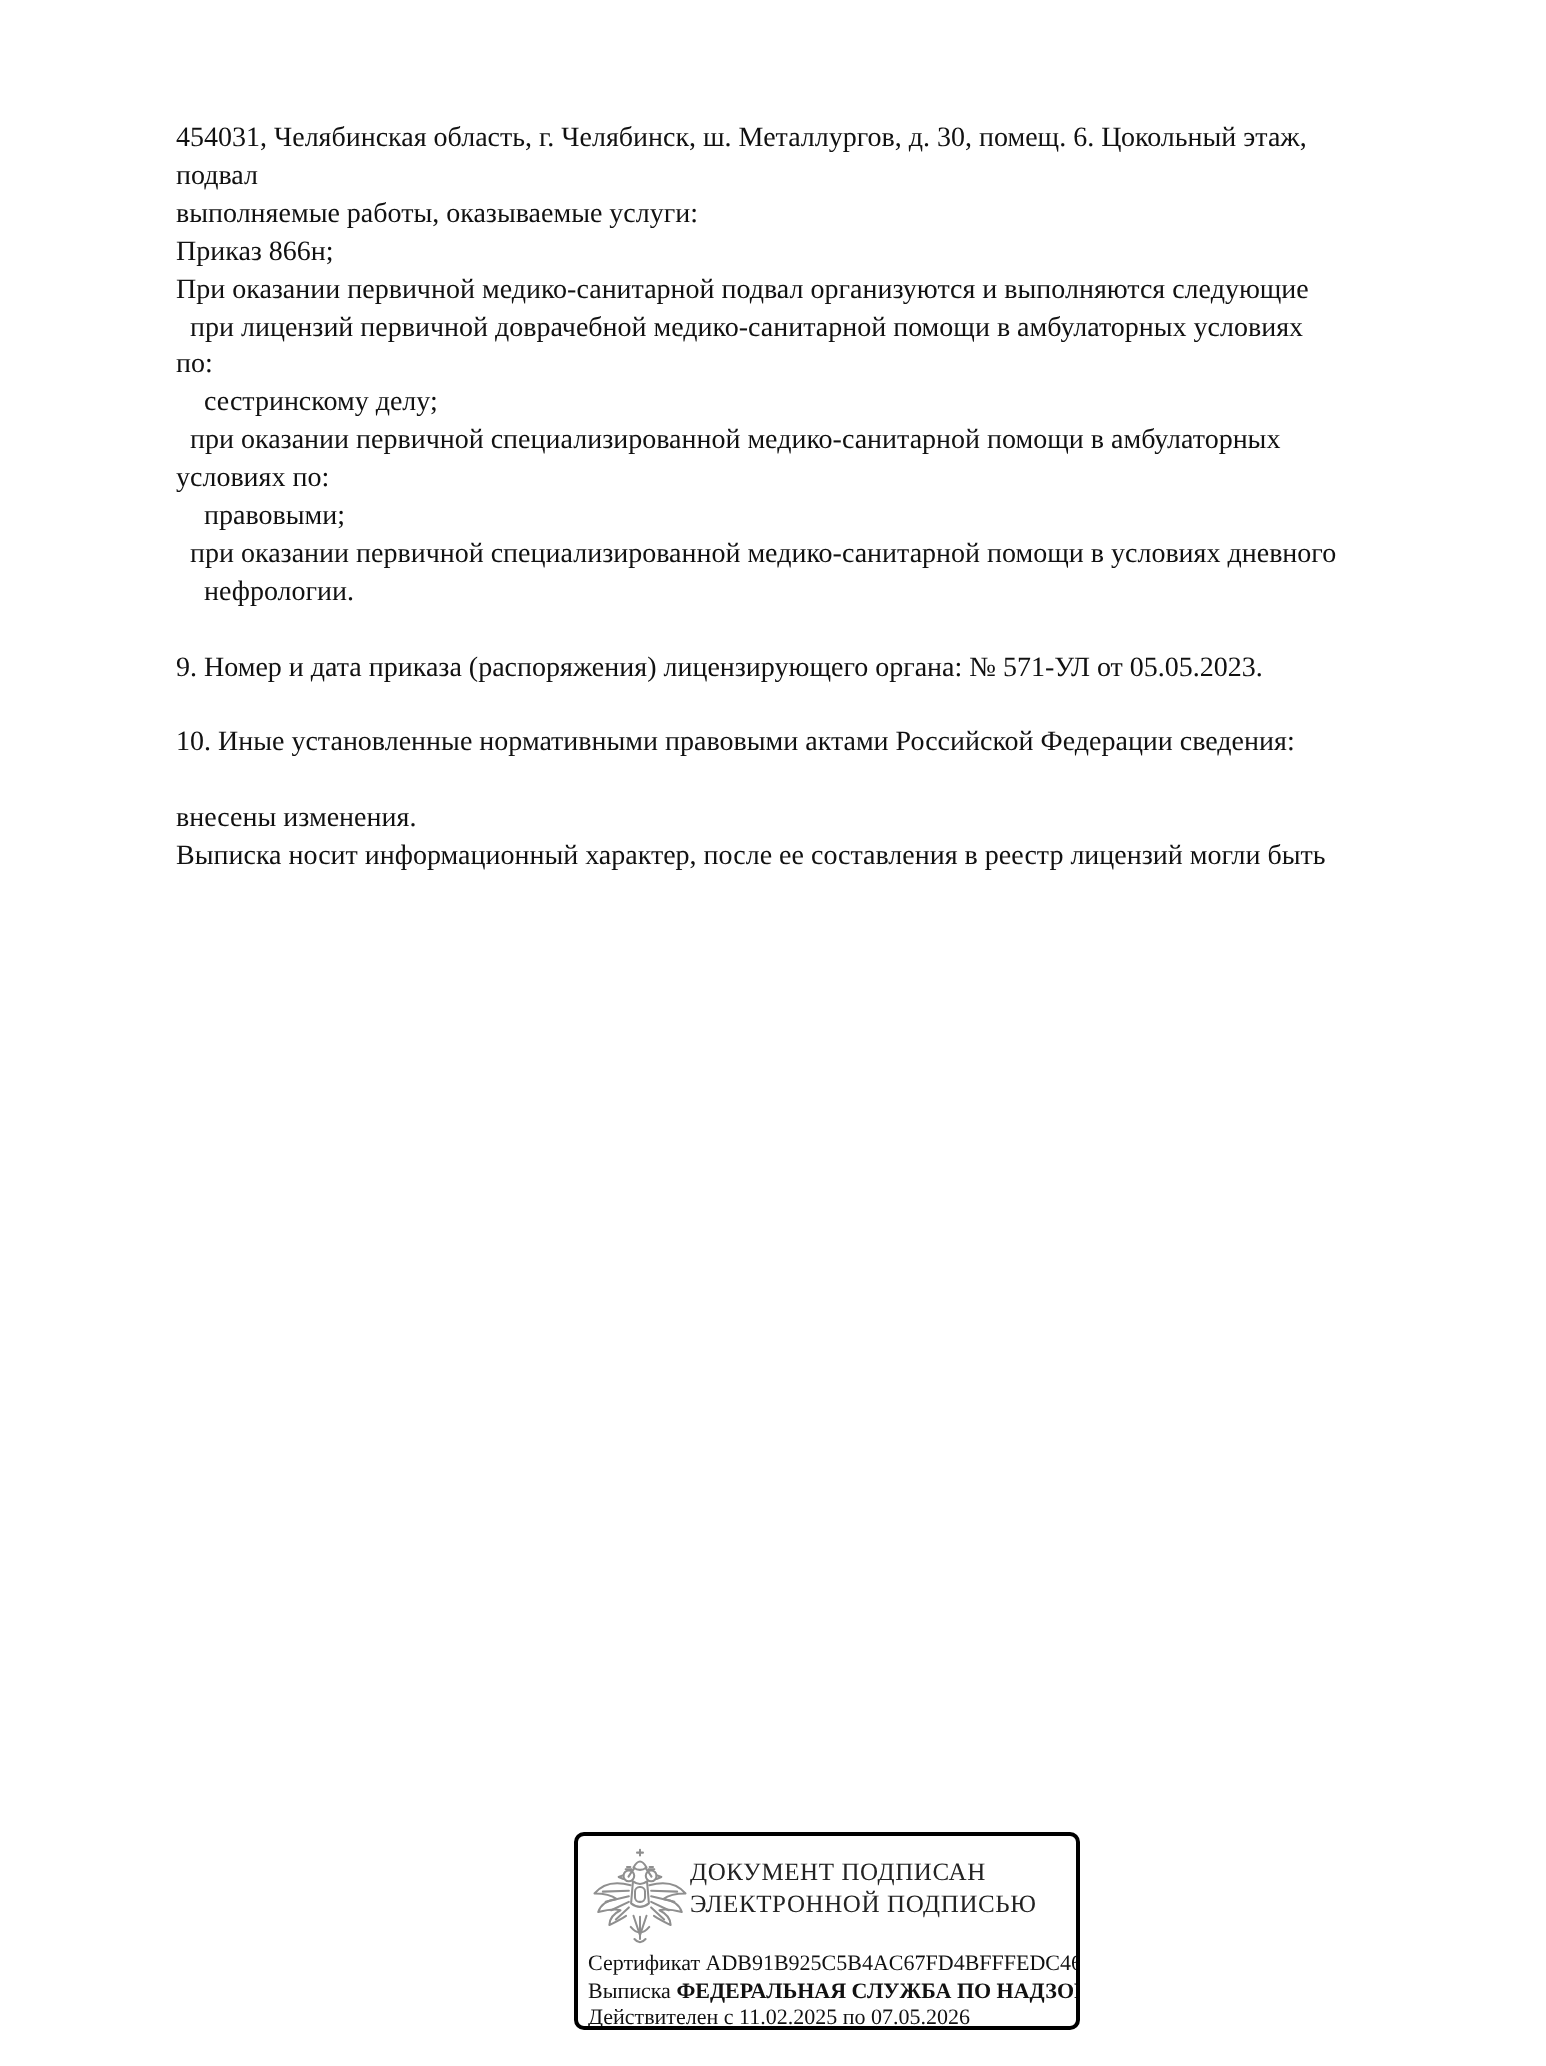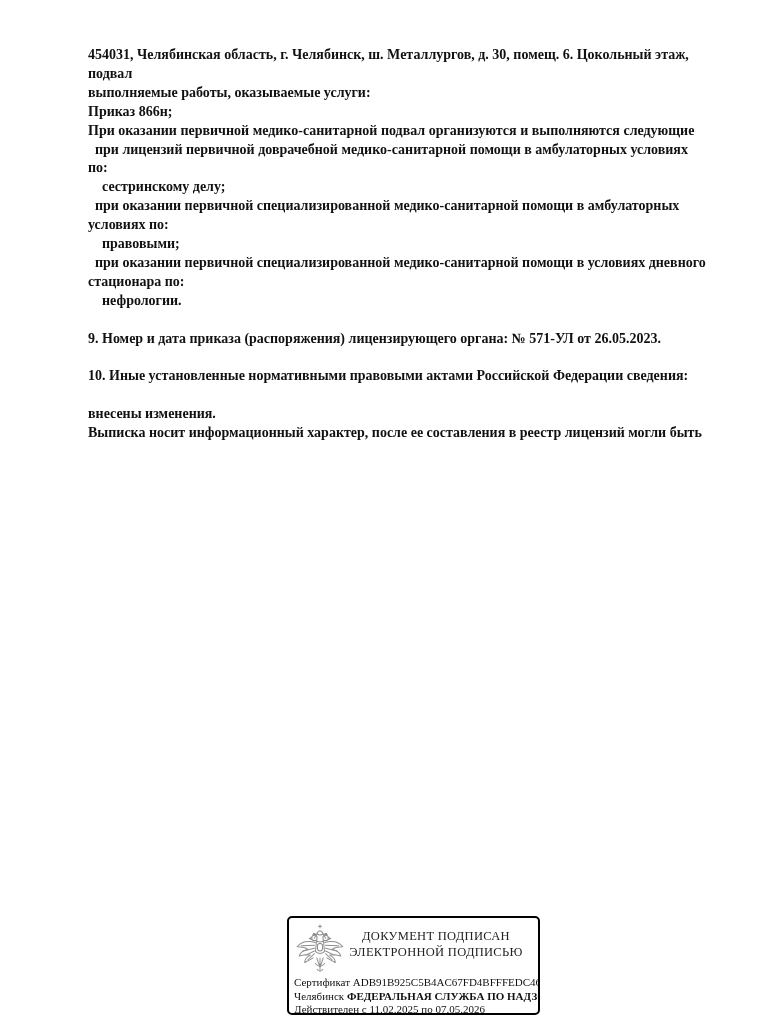--- a/index.html
+++ b/index.html
@@ -12,25 +12,24 @@
     width: 773px;
     height: 1033px;
     background: #ffffff;
     overflow: hidden;
     font-family: "Liberation Serif", serif;
     color: #111111;
   }
   .doc-text {
     position: absolute;
     left: 88px;
-    top: 46px;
+    top: 61px;
     width: 660px;
     font-size: 14px;
     line-height: 18.9px;
-    font-weight: bold;
   }
   .doc-line {
     white-space: pre;
     min-height: 18.9px;
   }
   .stamp {
     position: absolute;
     left: 287px;
     top: 916px;
     width: 253px;
@@ -46,21 +45,20 @@
     left: 5px;
     top: 5px;
     width: 52px;
     height: 54px;
   }
   .stamp-title {
     position: absolute;
     left: 56px;
     top: 11px;
     width: 182px;
-    text-align: center;
     font-size: 12.5px;
     line-height: 15.5px;
     color: #222222;
     letter-spacing: 0.3px;
   }
   .stamp-info {
     position: absolute;
     left: 5px;
     top: 58px;
     right: 0;
@@ -84,24 +82,23 @@
       <div class="doc-line">выполняемые работы, оказываемые услуги:</div>
       <div class="doc-line">Приказ 866н;</div>
       <div class="doc-line">При оказании первичной медико-санитарной подвал организуются и выполняются следующие</div>
       <div class="doc-line">  при лицензий первичной доврачебной медико-санитарной помощи в амбулаторных условиях</div>
       <div class="doc-line">по:</div>
       <div class="doc-line">    сестринскому делу;</div>
       <div class="doc-line">  при оказании первичной специализированной медико-санитарной помощи в амбулаторных</div>
       <div class="doc-line">условиях по:</div>
       <div class="doc-line">    правовыми;</div>
       <div class="doc-line">  при оказании первичной специализированной медико-санитарной помощи в условиях дневного</div>
-      <div class="doc-line">стационара по:</div>
       <div class="doc-line">    нефрологии.</div>
       <div class="doc-line"></div>
-      <div class="doc-line">9. Номер и дата приказа (распоряжения) лицензирующего органа: № 571-УЛ от 26.05.2023.</div>
+      <div class="doc-line">9. Номер и дата приказа (распоряжения) лицензирующего органа: № 571-УЛ от 05.05.2023.</div>
       <div class="doc-line"></div>
       <div class="doc-line">10. Иные установленные нормативными правовыми актами Российской Федерации сведения:</div>
       <div class="doc-line"></div>
       <div class="doc-line">внесены изменения.</div>
       <div class="doc-line">Выписка носит информационный характер, после ее составления в реестр лицензий могли быть</div>
     </div>
 
   <div class="stamp">
 
     <div class="stamp-emblem">
@@ -137,19 +134,19 @@
       </svg>
     </div>
 
     <div class="stamp-title">
       <div>ДОКУМЕНТ ПОДПИСАН</div>
       <div>ЭЛЕКТРОННОЙ ПОДПИСЬЮ</div>
     </div>
 
     <div class="stamp-info">
       <div><span>Сертификат</span> <span>ADB91B925C5B4AC67FD4BFFFEDC463AE</span></div>
-      <div><span>Челябинск</span> <span class="owner-value">ФЕДЕРАЛЬНАЯ СЛУЖБА ПО НАДЗОРУ В С</span></div>
+      <div><span>Выписка</span> <span class="owner-value">ФЕДЕРАЛЬНАЯ СЛУЖБА ПО НАДЗОРУ В С</span></div>
       <div>Действителен с 11.02.2025 по 07.05.2026</div>
     </div>
 
   </div>
 
 </div>
 
 </body></html>

